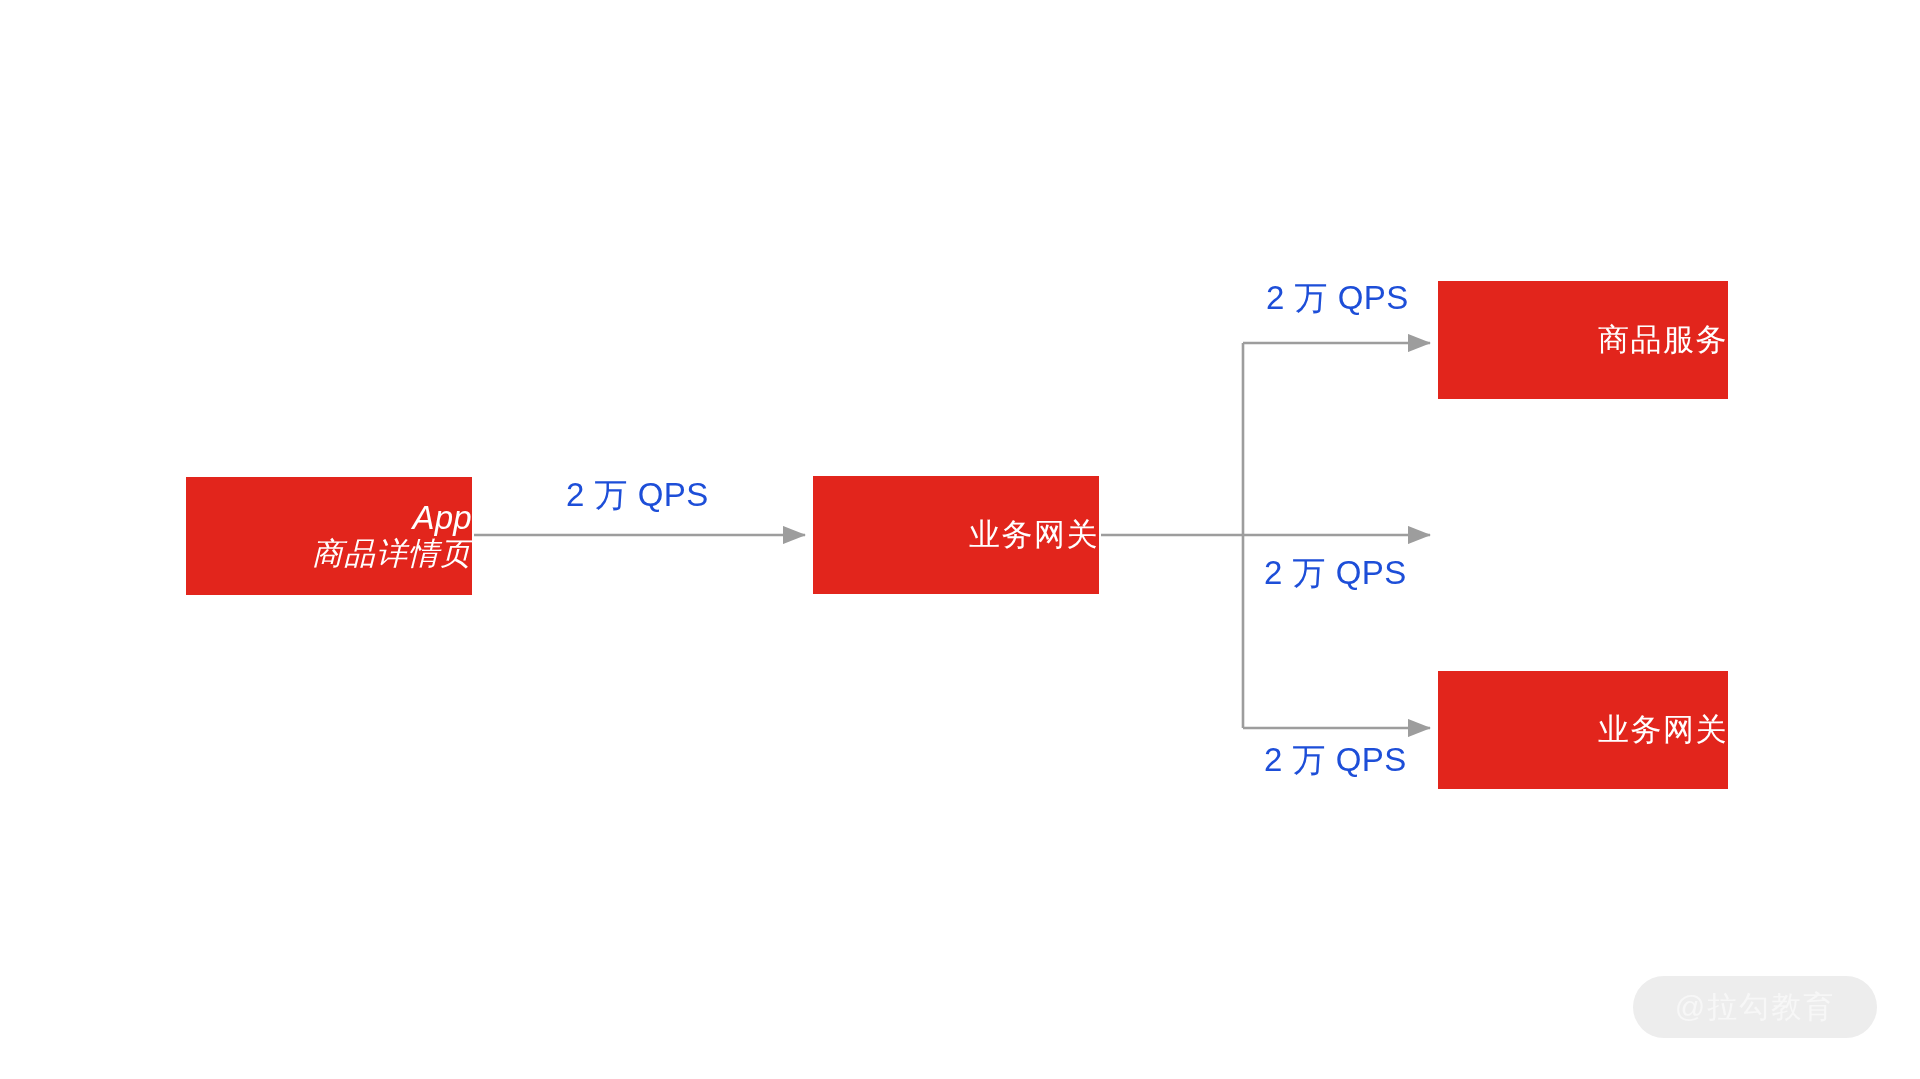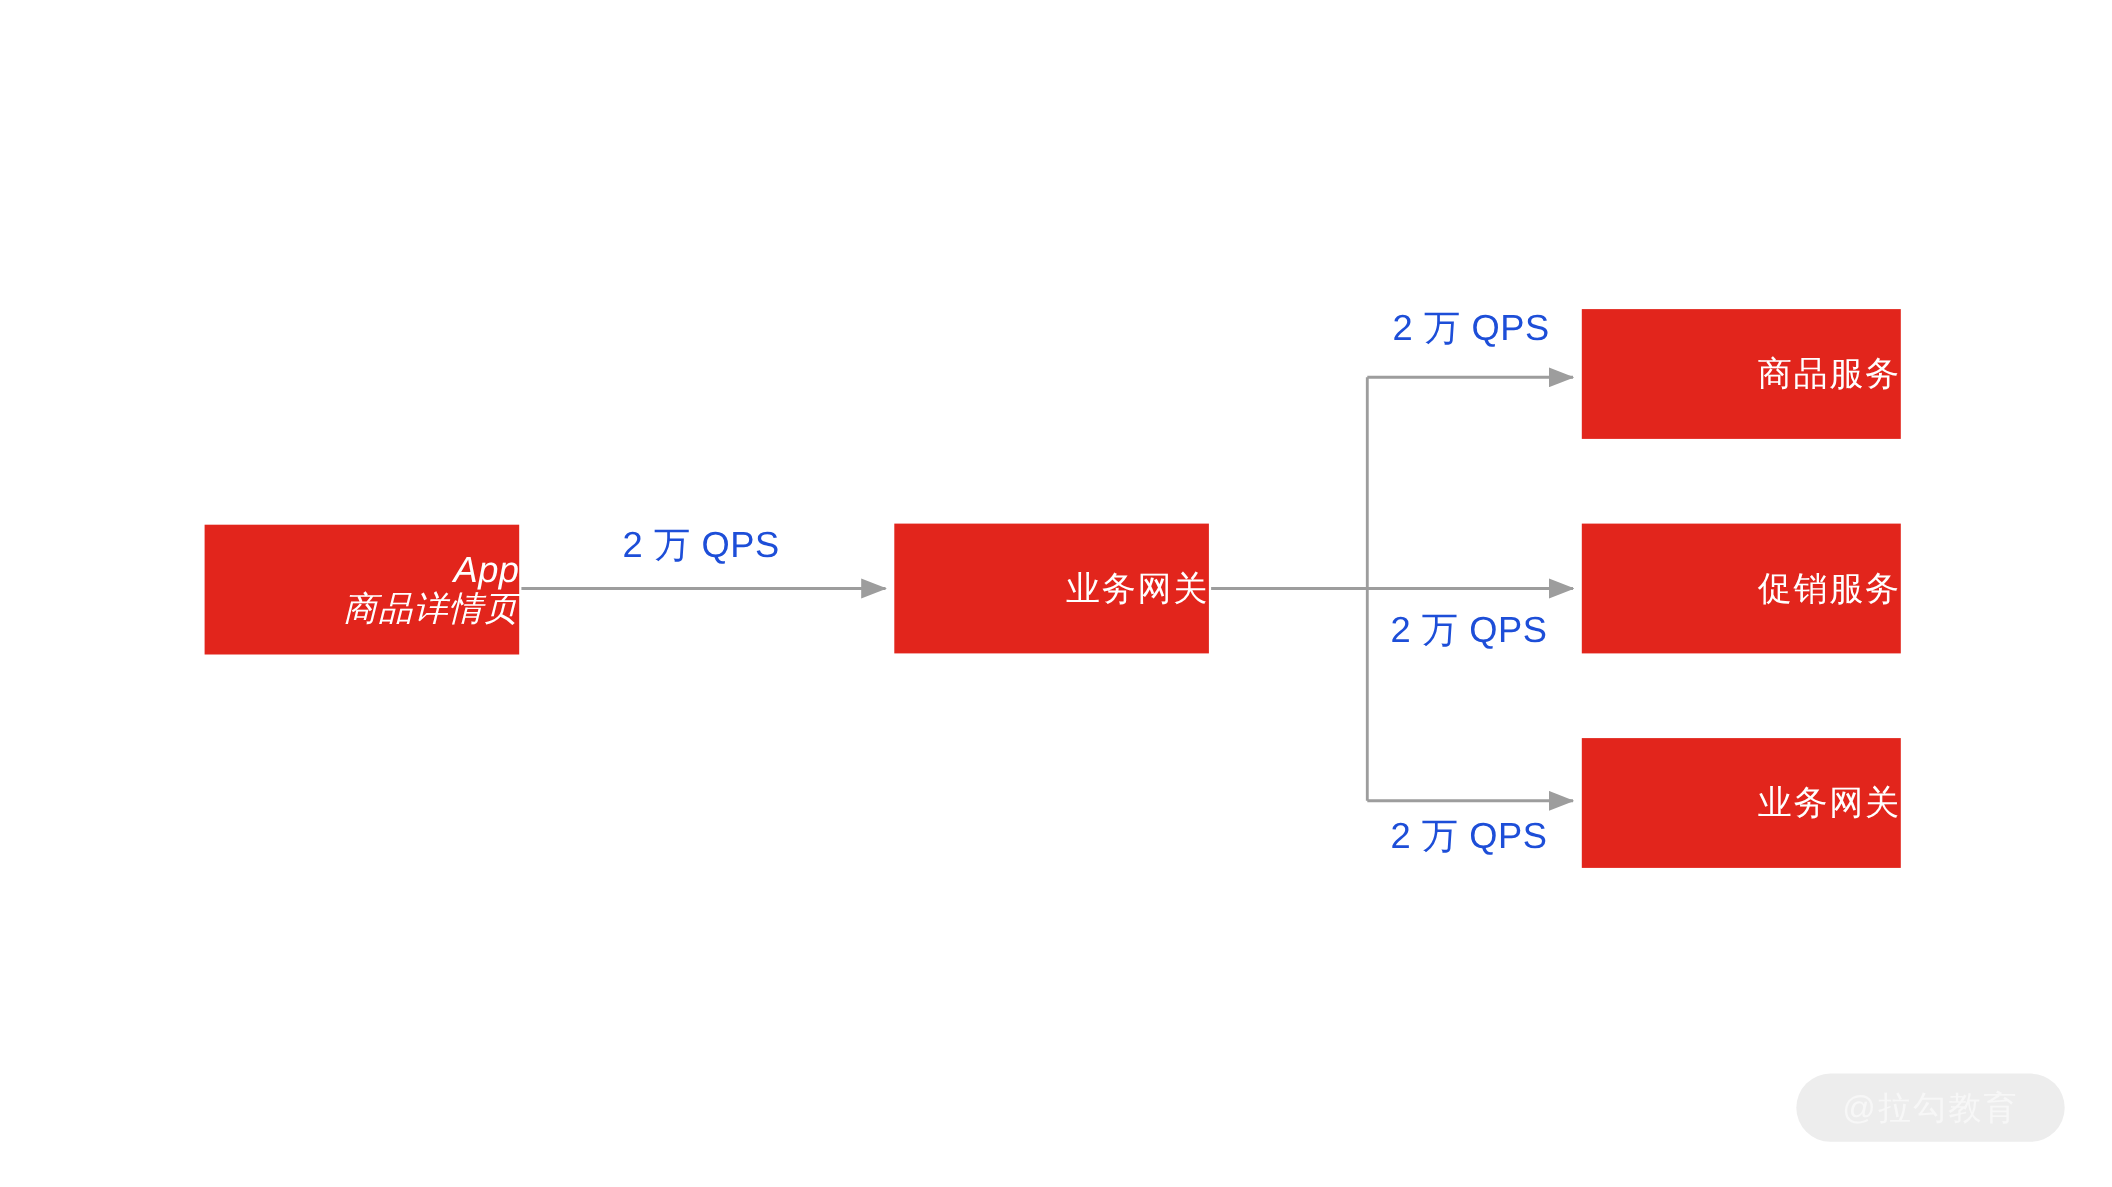--- a/index.html
+++ b/index.html
@@ -116,23 +116,20 @@
   </div>
 
   <div class="node-box" id="node-gateway" style="left:813px; top:476px; width:286px; height:118px;padding-left:16px;">
     <span class="node-single">业务网关</span>
   </div>
 
   <div class="node-box" id="node-product-service" style="left:1438px; top:281px; width:290px; height:118px;">
     <span class="node-single">商品服务</span>
   </div>
 
-  <div class="node-box" id="node-promotion-service" style="left:1438px; top:476px; width:290px; height:118px;">
-    <span class="node-single">促销服务</span>
-  </div>
 
   <div class="node-box" id="node-ad-service" style="left:1438px; top:671px; width:290px; height:118px;">
     <span class="node-single">业务网关</span>
   </div>
 
   <div class="edge-label" style="left:566px; top:473px;">2 万 QPS</div>
 
   <div class="edge-label" style="left:1266px; top:276px;">2 万 QPS</div>
 
   <div class="edge-label" style="left:1264px; top:551px;">2 万 QPS</div>

